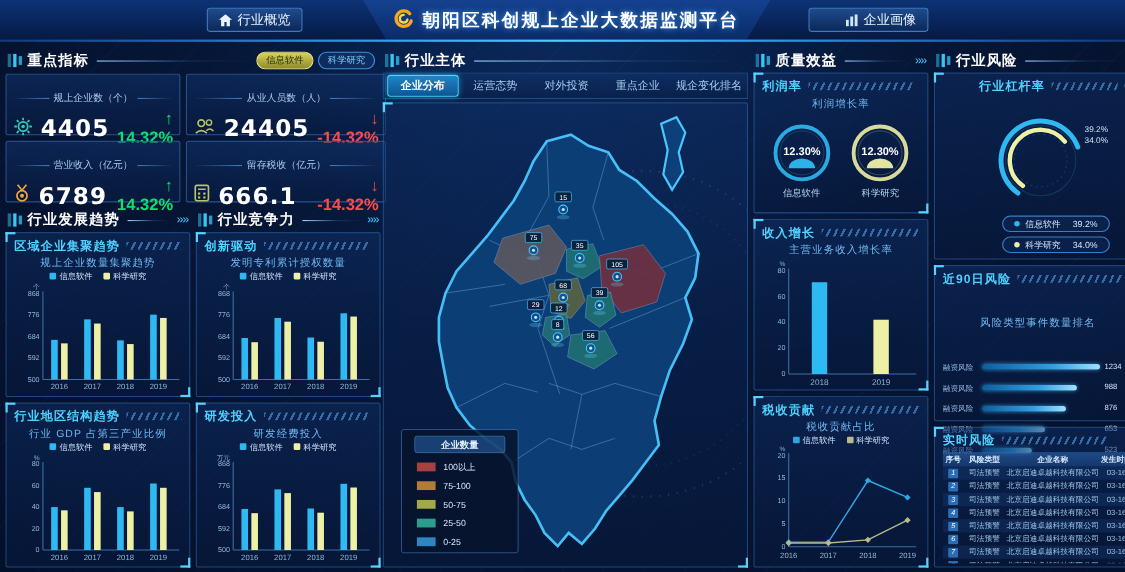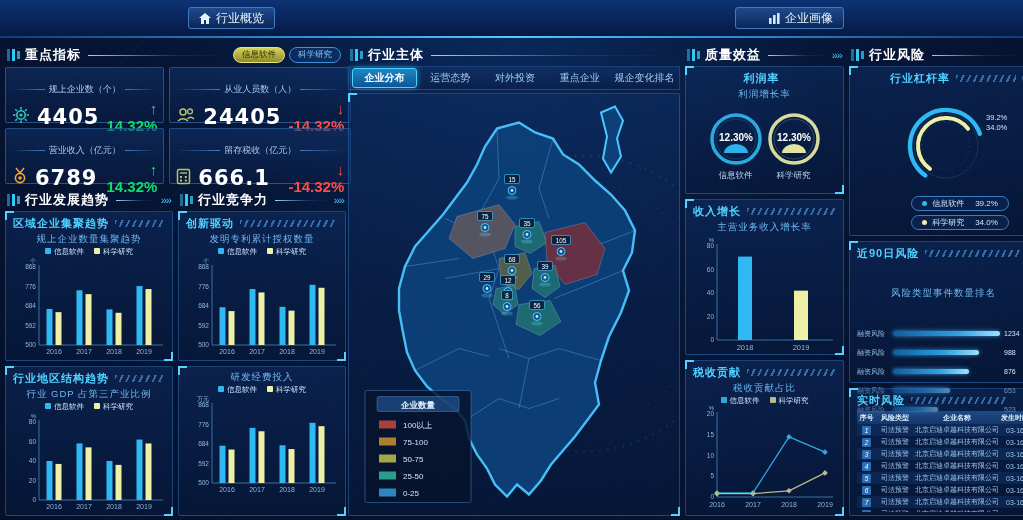--- a/index.html
+++ b/index.html
@@ -120,20 +120,29 @@
 <div class="stage">
 
   <div class="header">
     <div class="nav-btn nav-left">
       <span class="ico">
         <svg width="12" height="11" viewBox="0 0 12 11">
             <path d="M6 0 L12 5 H10 V11 H7 V7 H5 V11 H2 V5 H0 Z" fill="#e8f4ff"></path>
           </svg>
       </span>
       <span>行业概览</span>
+    </div>
+    <div class="title-band">
+      <span>
+        <svg width="18" height="18" viewBox="0 0 18 18">
+          <path d="M14.5 4.5 A7 7 0 1 0 15.8 11" fill="none" stroke="#f5a623" stroke-width="3" stroke-linecap="round"></path>
+          <path d="M9 5.5 A3.5 3.5 0 1 0 12.4 9.8" fill="none" stroke="#ffd24d" stroke-width="2.2" stroke-linecap="round"></path>
+        </svg>
+      </span>
+      <span class="app-title">朝阳区科创规上企业大数据监测平台</span>
     </div>
     <div class="nav-btn nav-right">
       <span class="ico">
         <svg width="11" height="11" viewBox="0 0 11 11">
             <rect x="0" y="5" width="2.6" height="6" fill="#cfe6ff"></rect>
             <rect x="4" y="2" width="2.6" height="9" fill="#cfe6ff"></rect>
             <rect x="8" y="0" width="2.6" height="11" fill="#cfe6ff"></rect>
           </svg>
       </span>
       <span>企业画像</span>
@@ -341,20 +350,24 @@
                 <rect x="93.5" y="49.84782608695652" width="6" height="38.15217391304348" fill="#2fb9f2"></rect>
                 <rect x="102.5" y="53.66304347826087" width="6" height="34.33695652173913" fill="#eef0a6"></rect>
                 <text x="101" y="97" text-anchor="middle" font-size="7" fill="#8fb8dd">2018</text>
                 <rect x="123.5" y="27.80434782608696" width="6" height="60.19565217391304" fill="#2fb9f2"></rect>
                 <rect x="132.5" y="30.77173913043478" width="6" height="57.22826086956522" fill="#eef0a6"></rect>
                 <text x="131" y="97" text-anchor="middle" font-size="7" fill="#8fb8dd">2019</text>
               </svg>
           </div>
           <div class="gap"></div>
           <div class="box flex1">
+            <div class="subhead">
+              <span class="subtitle">研发投入</span>
+              <span class="hatch"></span>
+            </div>
             <div class="ctitle">研发经费投入</div>
             <div class="legend">
                 <span><span class="dot" style="background: rgb(47, 185, 242);"></span>信息软件</span>
                 <span><span class="dot" style="background: rgb(238, 240, 166);"></span>科学研究</span>
               </div>
             <svg width="152" height="100">
                 <line x1="26" y1="8" x2="26" y2="88" stroke="#3a6ea5" stroke-width="1"></line>
                 <line x1="26" y1="88" x2="150" y2="88" stroke="#3a6ea5" stroke-width="1"></line>
                 <text x="23" y="90" text-anchor="end" font-size="6.5" fill="#8fb8dd">500</text>
                 <text x="23" y="70.5" text-anchor="end" font-size="6.5" fill="#8fb8dd">592</text>
@@ -515,21 +528,21 @@
       <div class="phead">
         <span class="bars">
             <i></i>
             <i></i>
             <i></i>
           </span>
         <span class="ptitle">质量效益</span>
         <span class="hline"></span>
         <span class="more">»»</span>
       </div>
-      <div class="box" style="height:128px;align-items:center;">
+      <div class="box" style="height:128px;">
         <div class="subhead">
           <span class="subtitle">利润率</span>
           <span class="hatch"></span>
         </div>
         <div class="ctitle">利润增长率</div>
         <div class="gaugerow" id="profit-gauges">
             <div class="gauge">
               <svg width="58" height="58">
                 <circle cx="29" cy="29" r="24" fill="none" stroke="#2fb9f2" stroke-width="3.5" opacity="0.9"></circle>
                 <circle cx="29" cy="29" r="20" fill="none" stroke="#2fb9f2" stroke-width="0.6" opacity="0.35"></circle>

